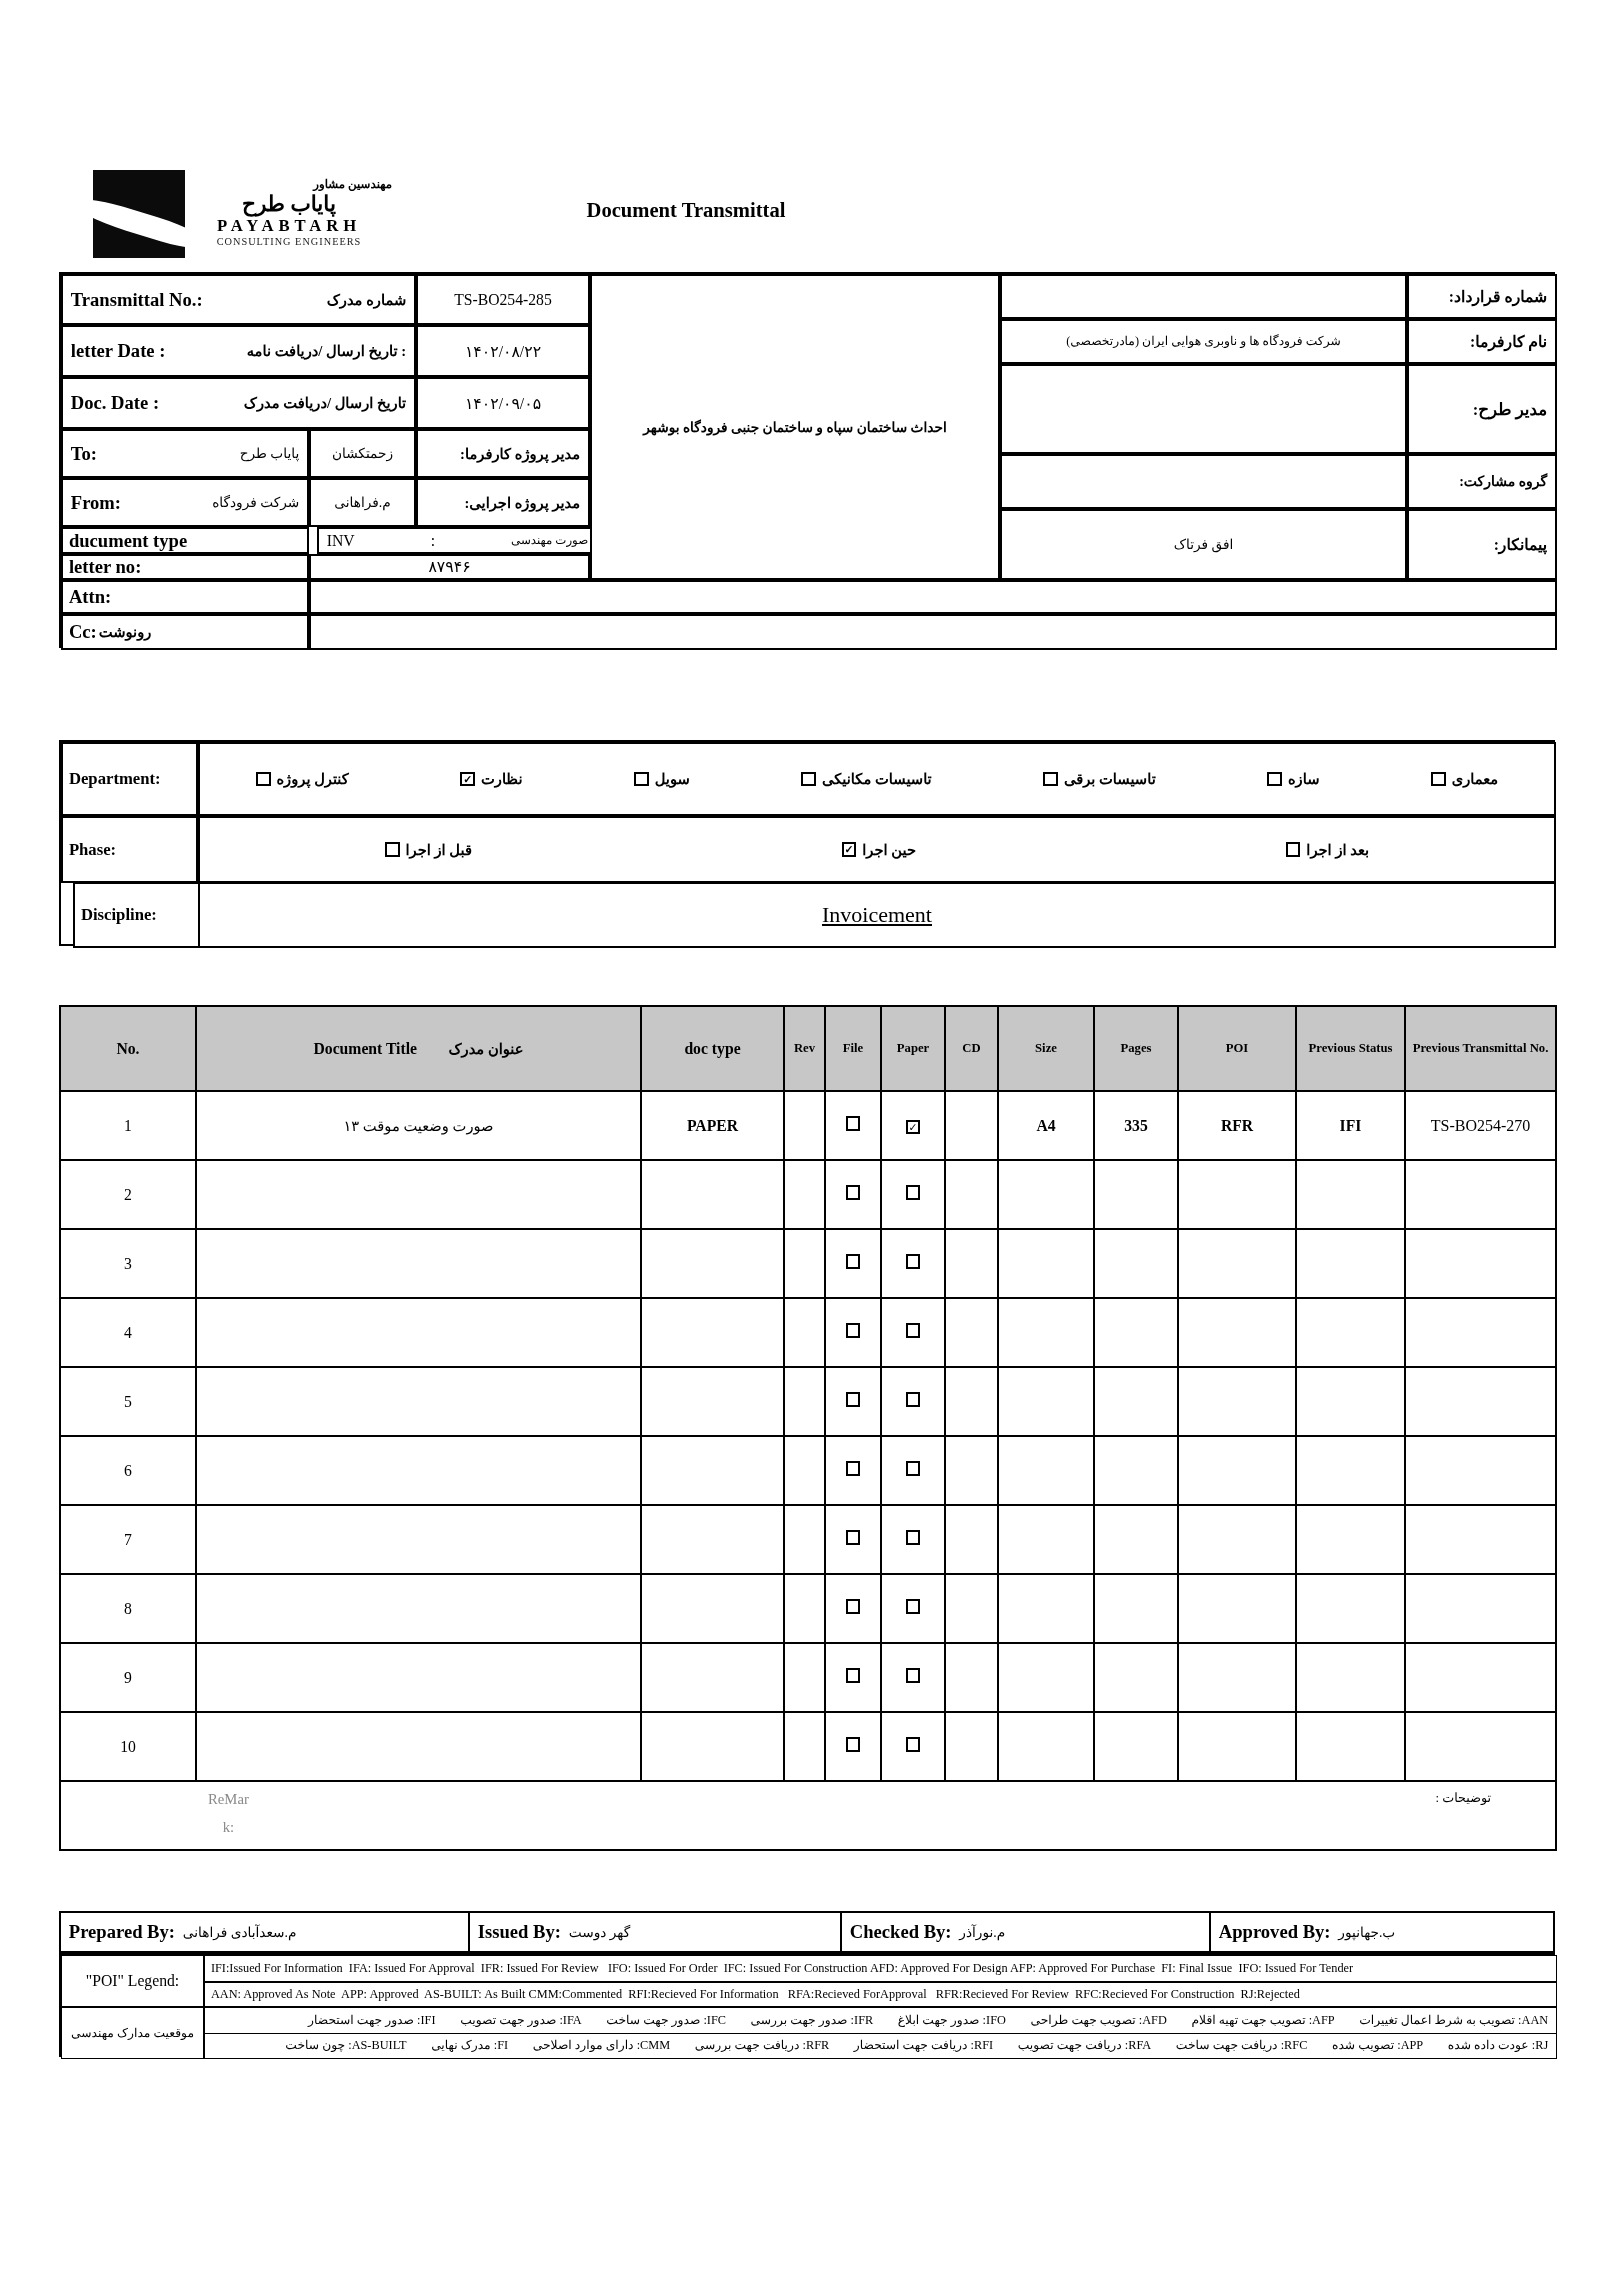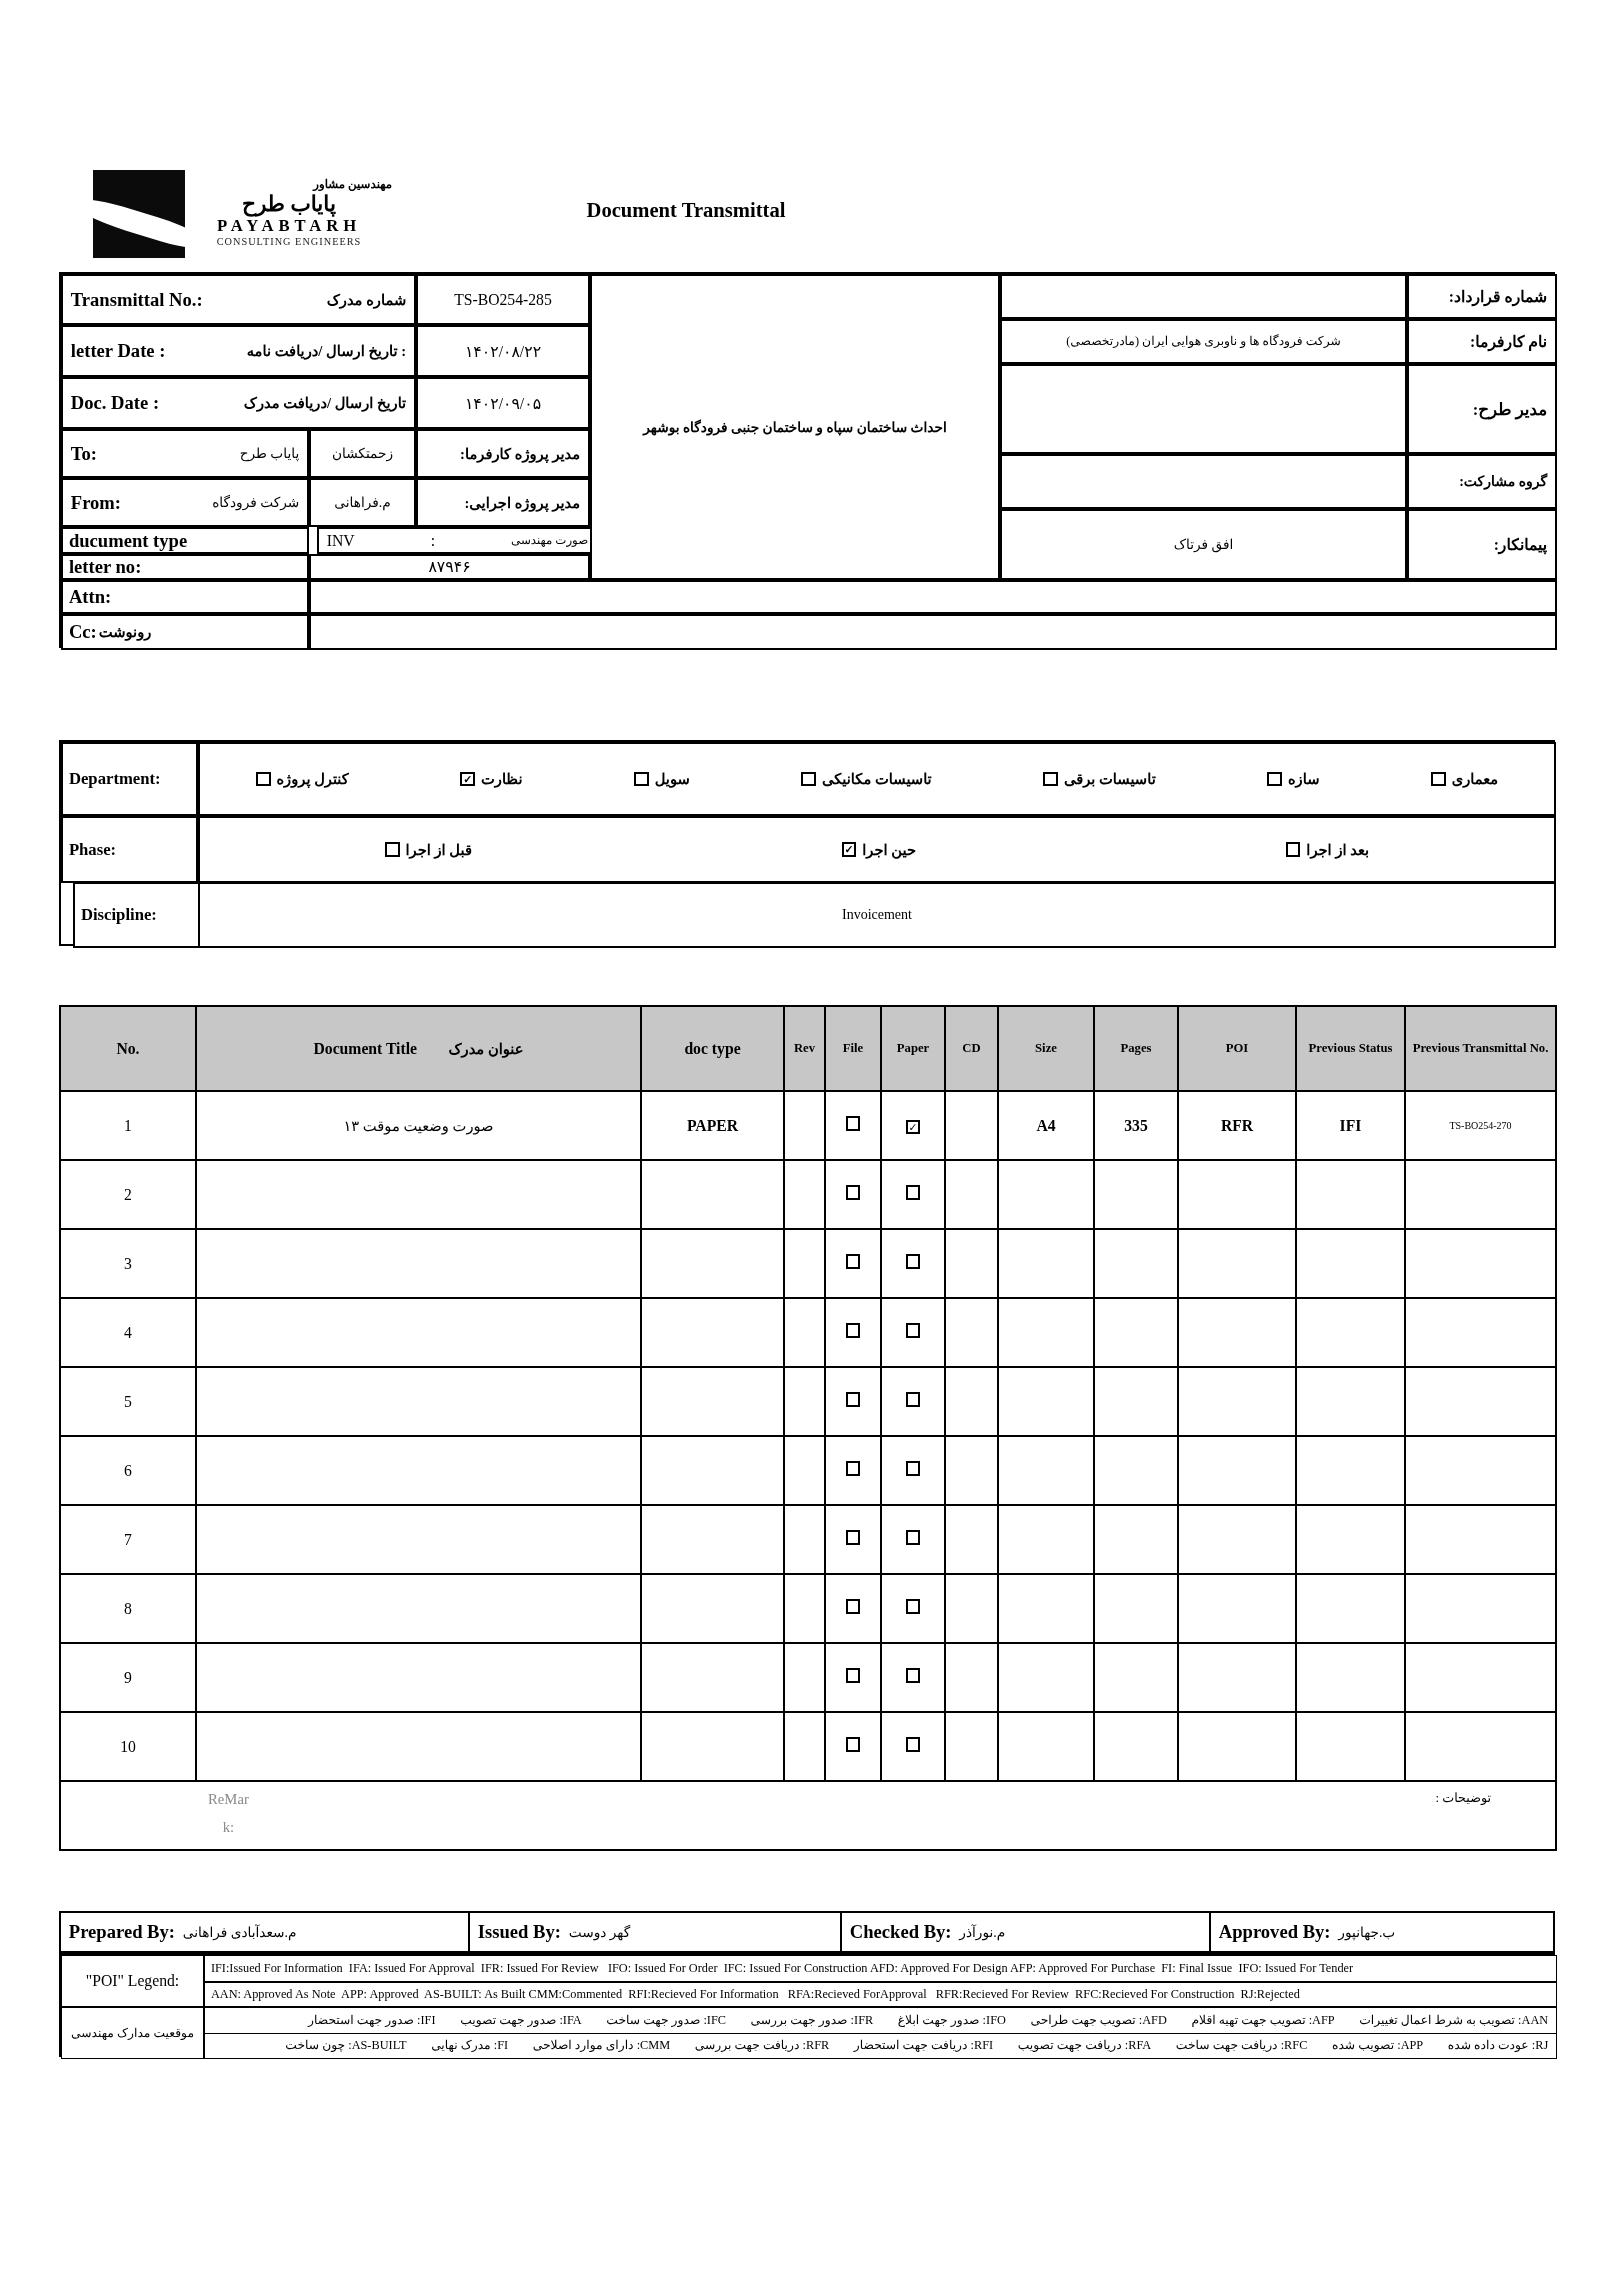--- a/index.html
+++ b/index.html
@@ -220,21 +220,21 @@
         <span class="opt">
             <span class="cb"></span>
             <span>قبل از اجرا</span>
           </span>
       </div>
     </div>
 
     <div class="c" style="left:0;top:140px;width:137px;height:66px;padding:0 5.9px;margin-left:12px;">
       <span class="lbl-en" style="font-size:16.7px;">Discipline:</span>
     </div>
-    <div class="c center" style="left:137px;top:140px;width:1358px;height:66px;font-size:14px;">Invoicement</div>
+    <div class="c center" style="left:137px;top:140px;width:1358px;height:66px;font-size:22px;text-decoration:underline;">Invoicement</div>
   </div>
 
   <table class="doc">
     <colgroup>
       <col style="width:136px">
         <col style="width:445px">
         <col style="width:143px">
         <col style="width:41px">
       <col style="width:56px">
         <col style="width:64px">
@@ -271,21 +271,21 @@
         <td dir="rtl" style="font-size:14.7px;">صورت وضعیت موقت ۱۳</td>
         <td style="font-weight:bold;">PAPER</td>
         <td></td>
         <td><span class="cb"></span></td>
         <td><span class="cb">✓</span></td>
         <td></td>
         <td style="font-weight:bold;">A4</td>
         <td style="font-weight:bold;">335</td>
         <td style="font-weight:bold;">RFR</td>
         <td style="font-weight:bold;">IFI</td>
-        <td style="font-size:10px;">TS-BO254-270</td>
+        <td style="font-size:16px;">TS-BO254-270</td>
       </tr>
 
       <tr>
       <td>2</td>
       <td></td>
       <td></td>
       <td></td>
       <td><span class="cb"></span></td>
       <td><span class="cb"></span></td>
       <td></td>

